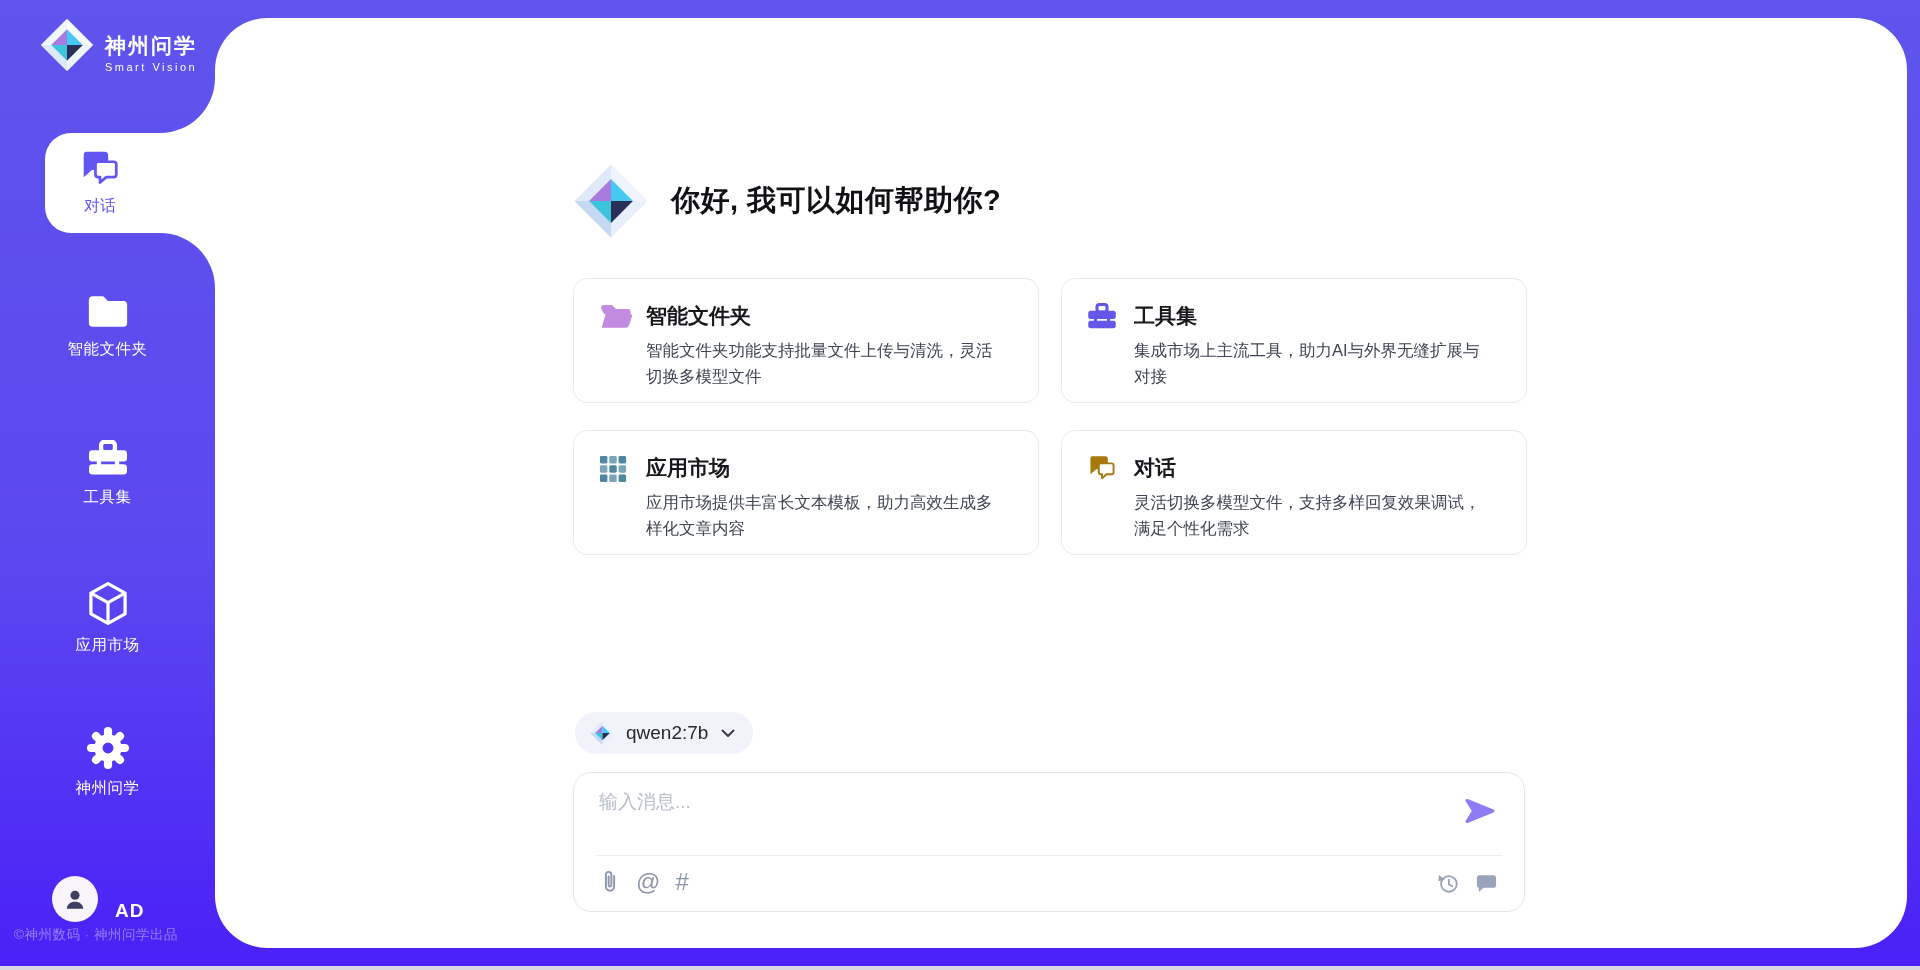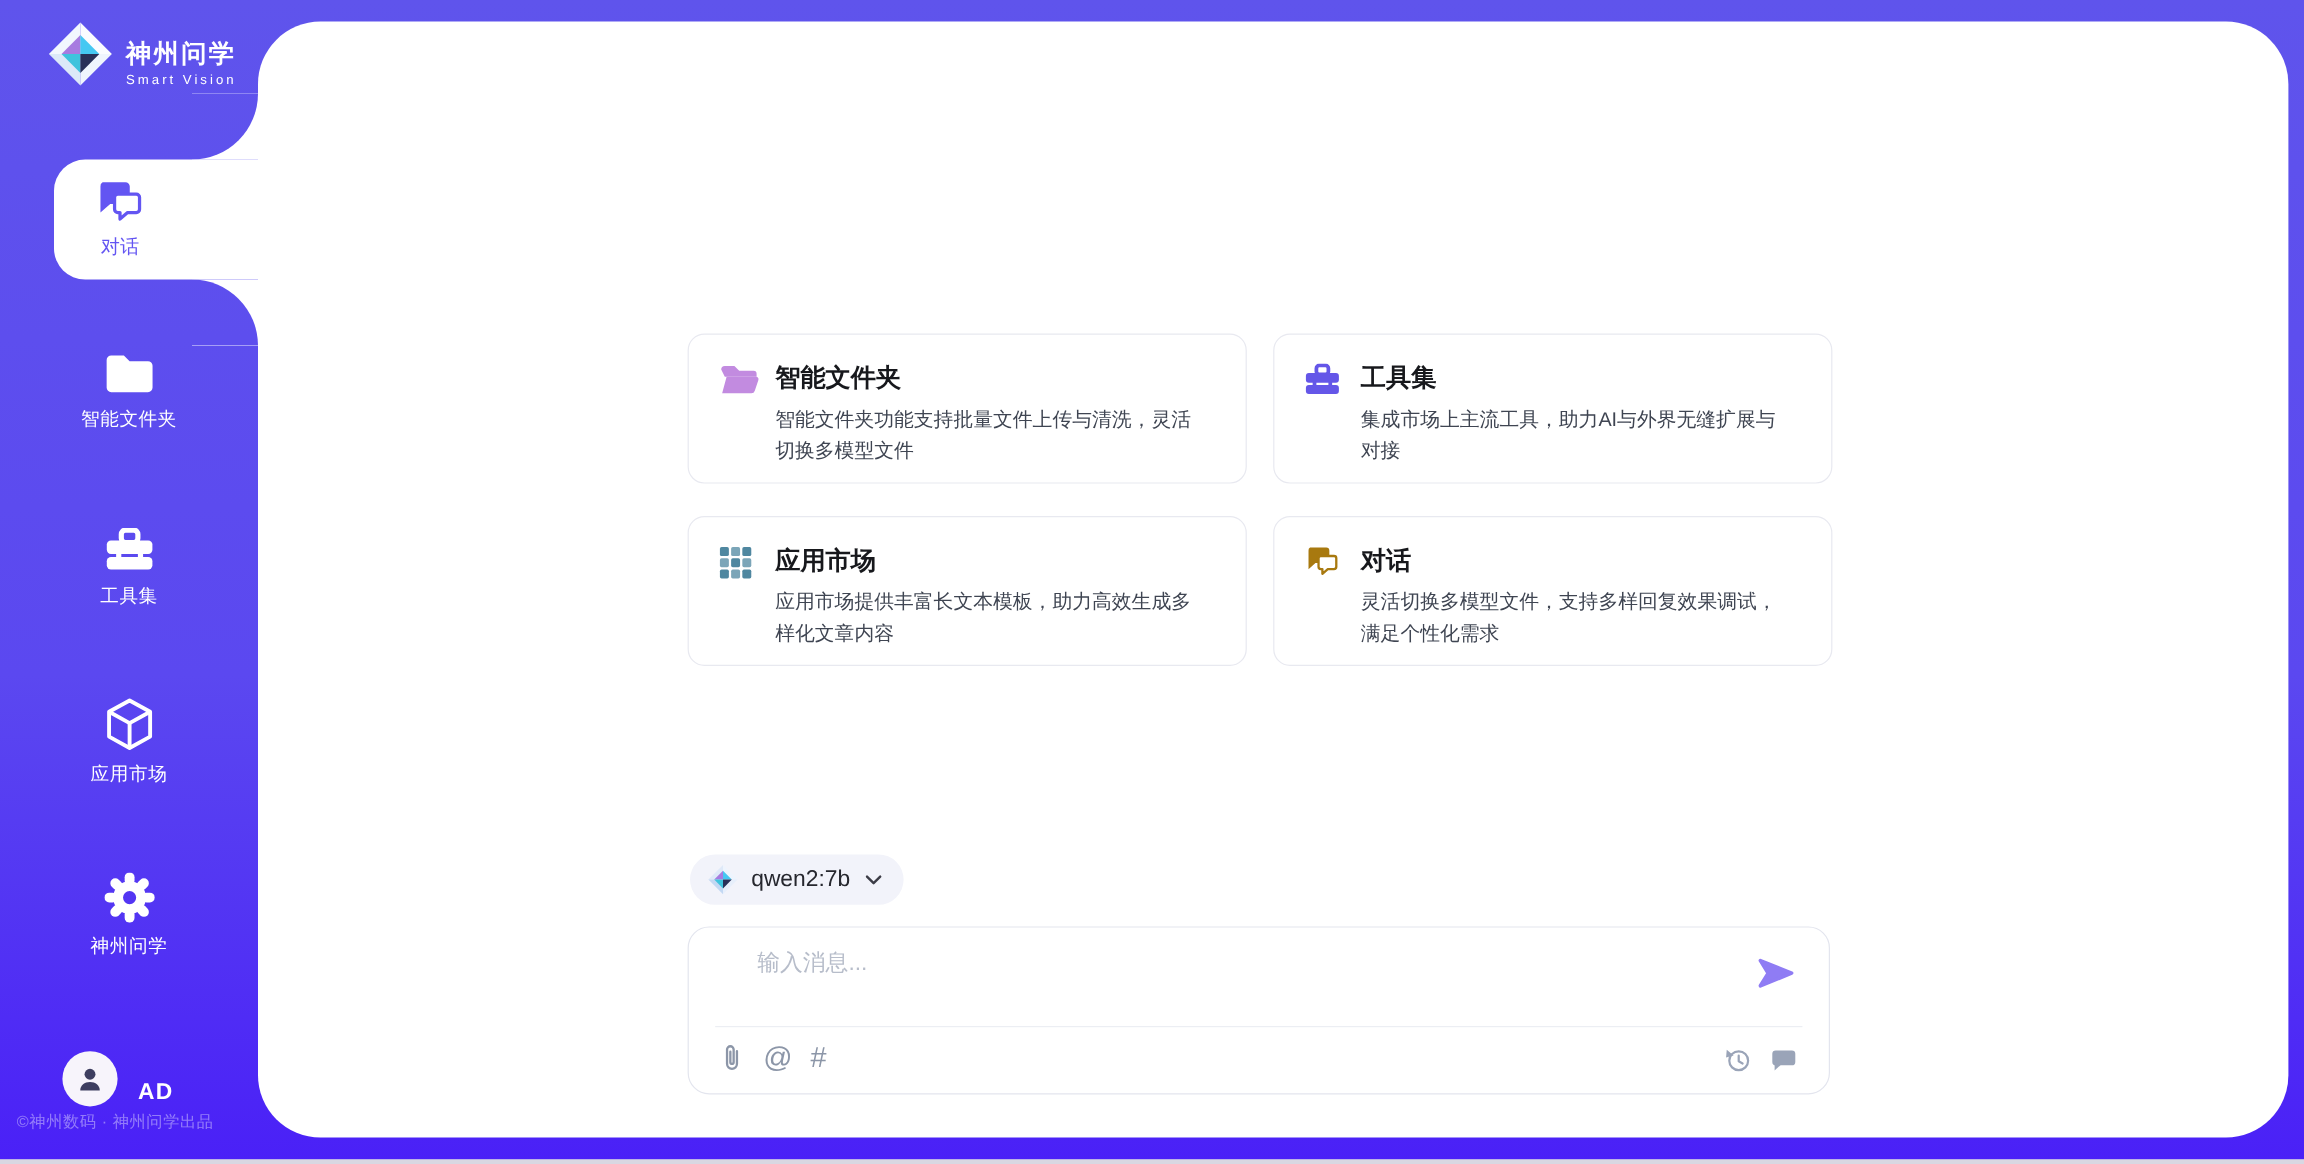--- a/index.html
+++ b/index.html
@@ -94,40 +94,53 @@
   .model-chip svg.chev{margin-left:3px;}
 
   
   .composer{
     position:absolute;left:358px;top:754px;width:952px;height:140px;
     background:#fff;border:1px solid #E3E5EE;border-radius:18px;
   }
   .composer textarea{
     position:absolute;left:25px;top:16px;width:830px;height:52px;
     border:none;outline:none;resize:none;font-size:19px;color:#333;
-    font-family:"Liberation Sans","DejaVu Sans",sans-serif;background:transparent;margin-left:32px;
+    font-family:"Liberation Sans","DejaVu Sans",sans-serif;background:transparent;
   }
   .composer textarea::placeholder{color:#B7BDCA;}
   .send-btn{position:absolute;right:28px;top:24px;width:32px;height:28px;border:none;background:transparent;cursor:pointer;padding:0;}
   .composer-divider{position:absolute;left:22px;right:22px;top:82px;height:1px;background:#ECEEF3;}
   .composer-tools{position:absolute;left:25px;bottom:16px;display:flex;align-items:center;gap:15px;color:#8C96A8;}
   .tool-btn{border:none;background:transparent;color:#8C96A8;cursor:pointer;padding:0;display:flex;align-items:center;}
   .glyph-icon{font-size:24px;line-height:26px;font-weight:500;}
   .composer-right{position:absolute;right:26px;bottom:16px;display:flex;align-items:center;gap:15px;color:#9AA4B8;}
   .right-btn{border:none;background:transparent;color:#9AA4B8;cursor:pointer;padding:0;display:flex;align-items:center;}
 
   .bottom-strip{position:absolute;left:0;bottom:0;width:1920px;height:4px;background:#D9D7E2;z-index:4;}
 </style>
 </head>
 <body>
 
 <div class="app">
 
   <main class="panel">
 
+    <div class="greeting">
+      <svg class="logo" viewBox="0 0 64 64">
+        <polygon points="32,2 2,32 32,32" fill="#DFE9F8"></polygon>
+        <polygon points="32,2 62,32 32,32" fill="#EEF4FD"></polygon>
+        <polygon points="2,32 32,62 32,32" fill="#C3D8F3"></polygon>
+        <polygon points="62,32 32,62 32,32" fill="#E7EFFB"></polygon>
+        <polygon points="32,14 14,32 32,32" fill="#A77BE0"></polygon>
+        <polygon points="32,14 50,32 32,32" fill="#45C8F2"></polygon>
+        <polygon points="14,32 32,50 32,32" fill="#3EC3DD"></polygon>
+        <polygon points="50,32 32,50 32,32" fill="#283058"></polygon>
+      </svg>
+      <h1 class="greeting-text">你好, 我可以如何帮助你?</h1>
+    </div>
 
     <div class="cards">
 
       <div class="card">
         <svg class="card-icon ic-folder" width="34" height="28" viewBox="0 0 34 28">
           <path fill="currentColor" d="M2 5a3 3 0 0 1 3-3h8l4 4h12a2.5 2.5 0 0 1 2.5 2.5V11H5z"></path>
           <path fill="currentColor" d="M6.5 11h24.6a2 2 0 0 1 1.9 2.6l-3 9a3 3 0 0 1-2.9 2.1H2.8z"></path>
         </svg>
         <div class="card-title">智能文件夹</div>
         <div class="card-desc">智能文件夹功能支持批量文件上传与清洗，灵活切换多模型文件</div>

